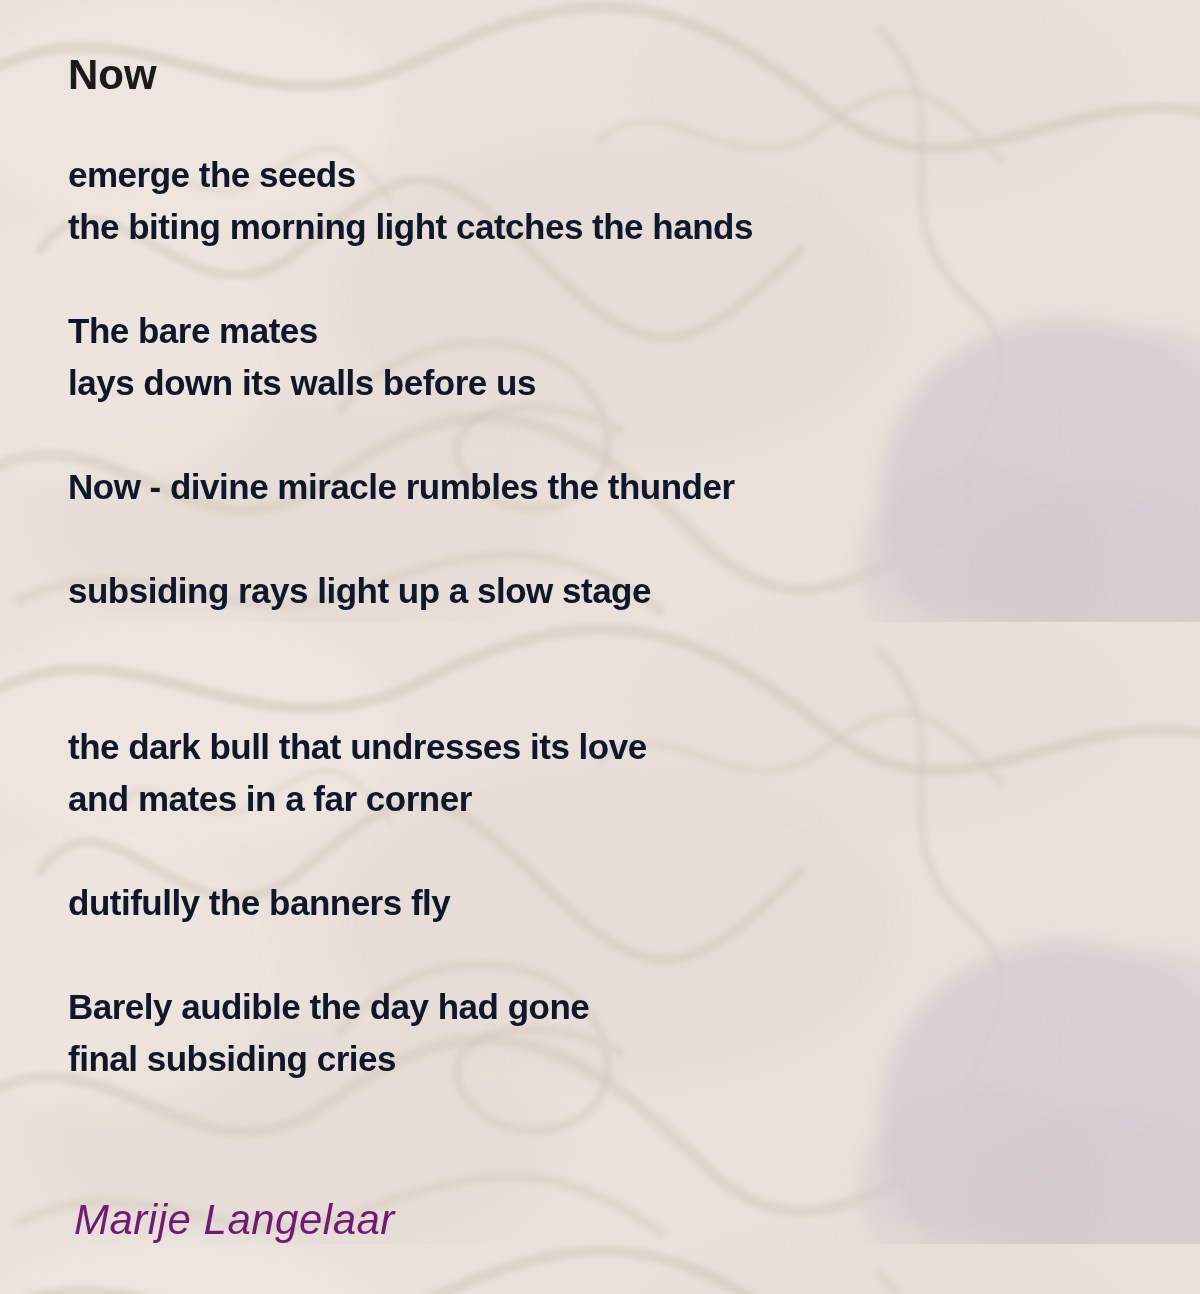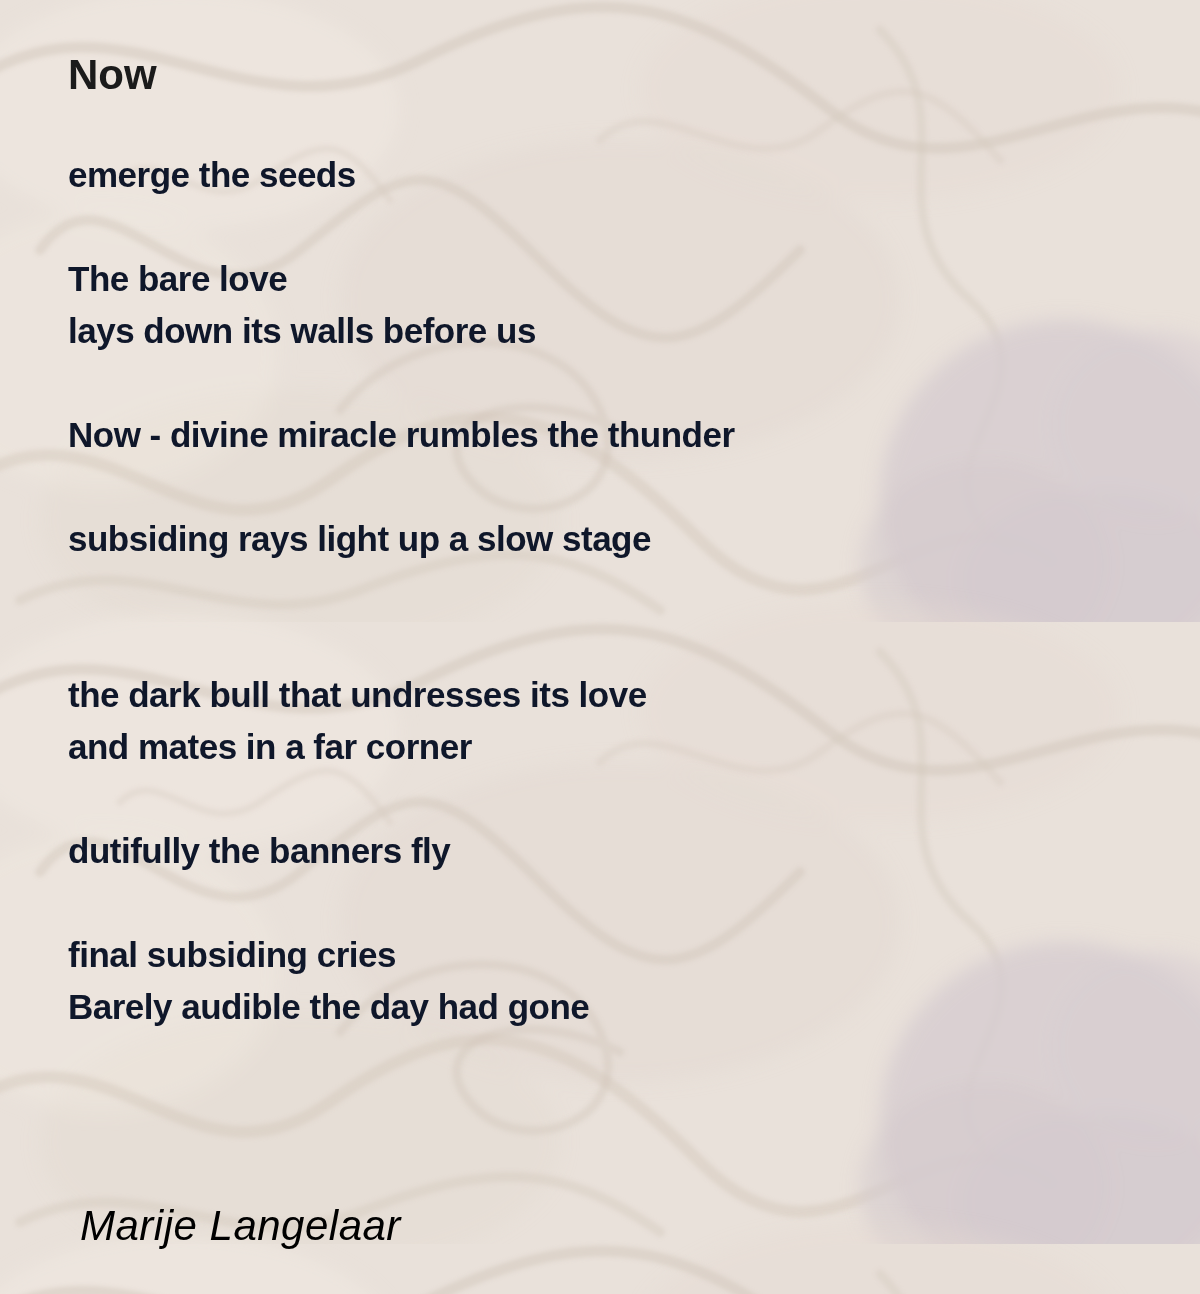--- a/index.html
+++ b/index.html
@@ -43,27 +43,27 @@
     font-size: 35px;
     font-weight: 700;
     line-height: 52px;
     height: 52px;
     letter-spacing: -0.5px;
     white-space: pre;
   }
   .poem-author {
     position: absolute;
     left: 68px; top: 1193px;
-    margin: 12px;
+    margin: 6px;
     font-size: 42px;
     font-weight: 400;
     font-style: italic;
     line-height: 1.0;
     letter-spacing: 0.5px;
-    color: #000000;
+    color: #701a75;
   }
 </style>
 </head>
 <body>
 
 <div class="page">
 
   <svg class="bg" width="1200" height="1294" viewBox="0 0 1200 1294" xmlns="http://www.w3.org/2000/svg">
     <defs>
       <filter id="soft" x="-40%" y="-40%" width="180%" height="180%">
@@ -106,33 +106,34 @@
     <use href="#tile" xlink:href="#tile" y="0"></use>
     <use href="#tile" xlink:href="#tile" y="622"></use>
     <use href="#tile" xlink:href="#tile" y="1244"></use>
   </svg>
 
   <div class="content">
     <h1 class="poem-title">Now</h1>
 
     <div class="poem-body">
         <div class="poem-line">emerge the seeds</div>
+        <div class="poem-line">the biting morning light catches the hands</div>
         <div class="poem-line">&nbsp;</div>
-        <div class="poem-line">The bare love</div>
+        <div class="poem-line">The bare mates</div>
         <div class="poem-line">lays down its walls before us</div>
         <div class="poem-line">&nbsp;</div>
         <div class="poem-line">Now - divine miracle rumbles the thunder</div>
         <div class="poem-line">&nbsp;</div>
         <div class="poem-line">subsiding rays light up a slow stage</div>
         <div class="poem-line">&nbsp;</div>
         <div class="poem-line">&nbsp;</div>
         <div class="poem-line">the dark bull that undresses its love</div>
         <div class="poem-line">and mates in a far corner</div>
         <div class="poem-line">&nbsp;</div>
         <div class="poem-line">dutifully the banners fly</div>
         <div class="poem-line">&nbsp;</div>
+        <div class="poem-line">Barely audible the day had gone</div>
         <div class="poem-line">final subsiding cries</div>
-        <div class="poem-line">Barely audible the day had gone</div>
       </div>
 
     <p class="poem-author">Marije Langelaar</p>
   </div>
 </div>
 
 </body></html>

